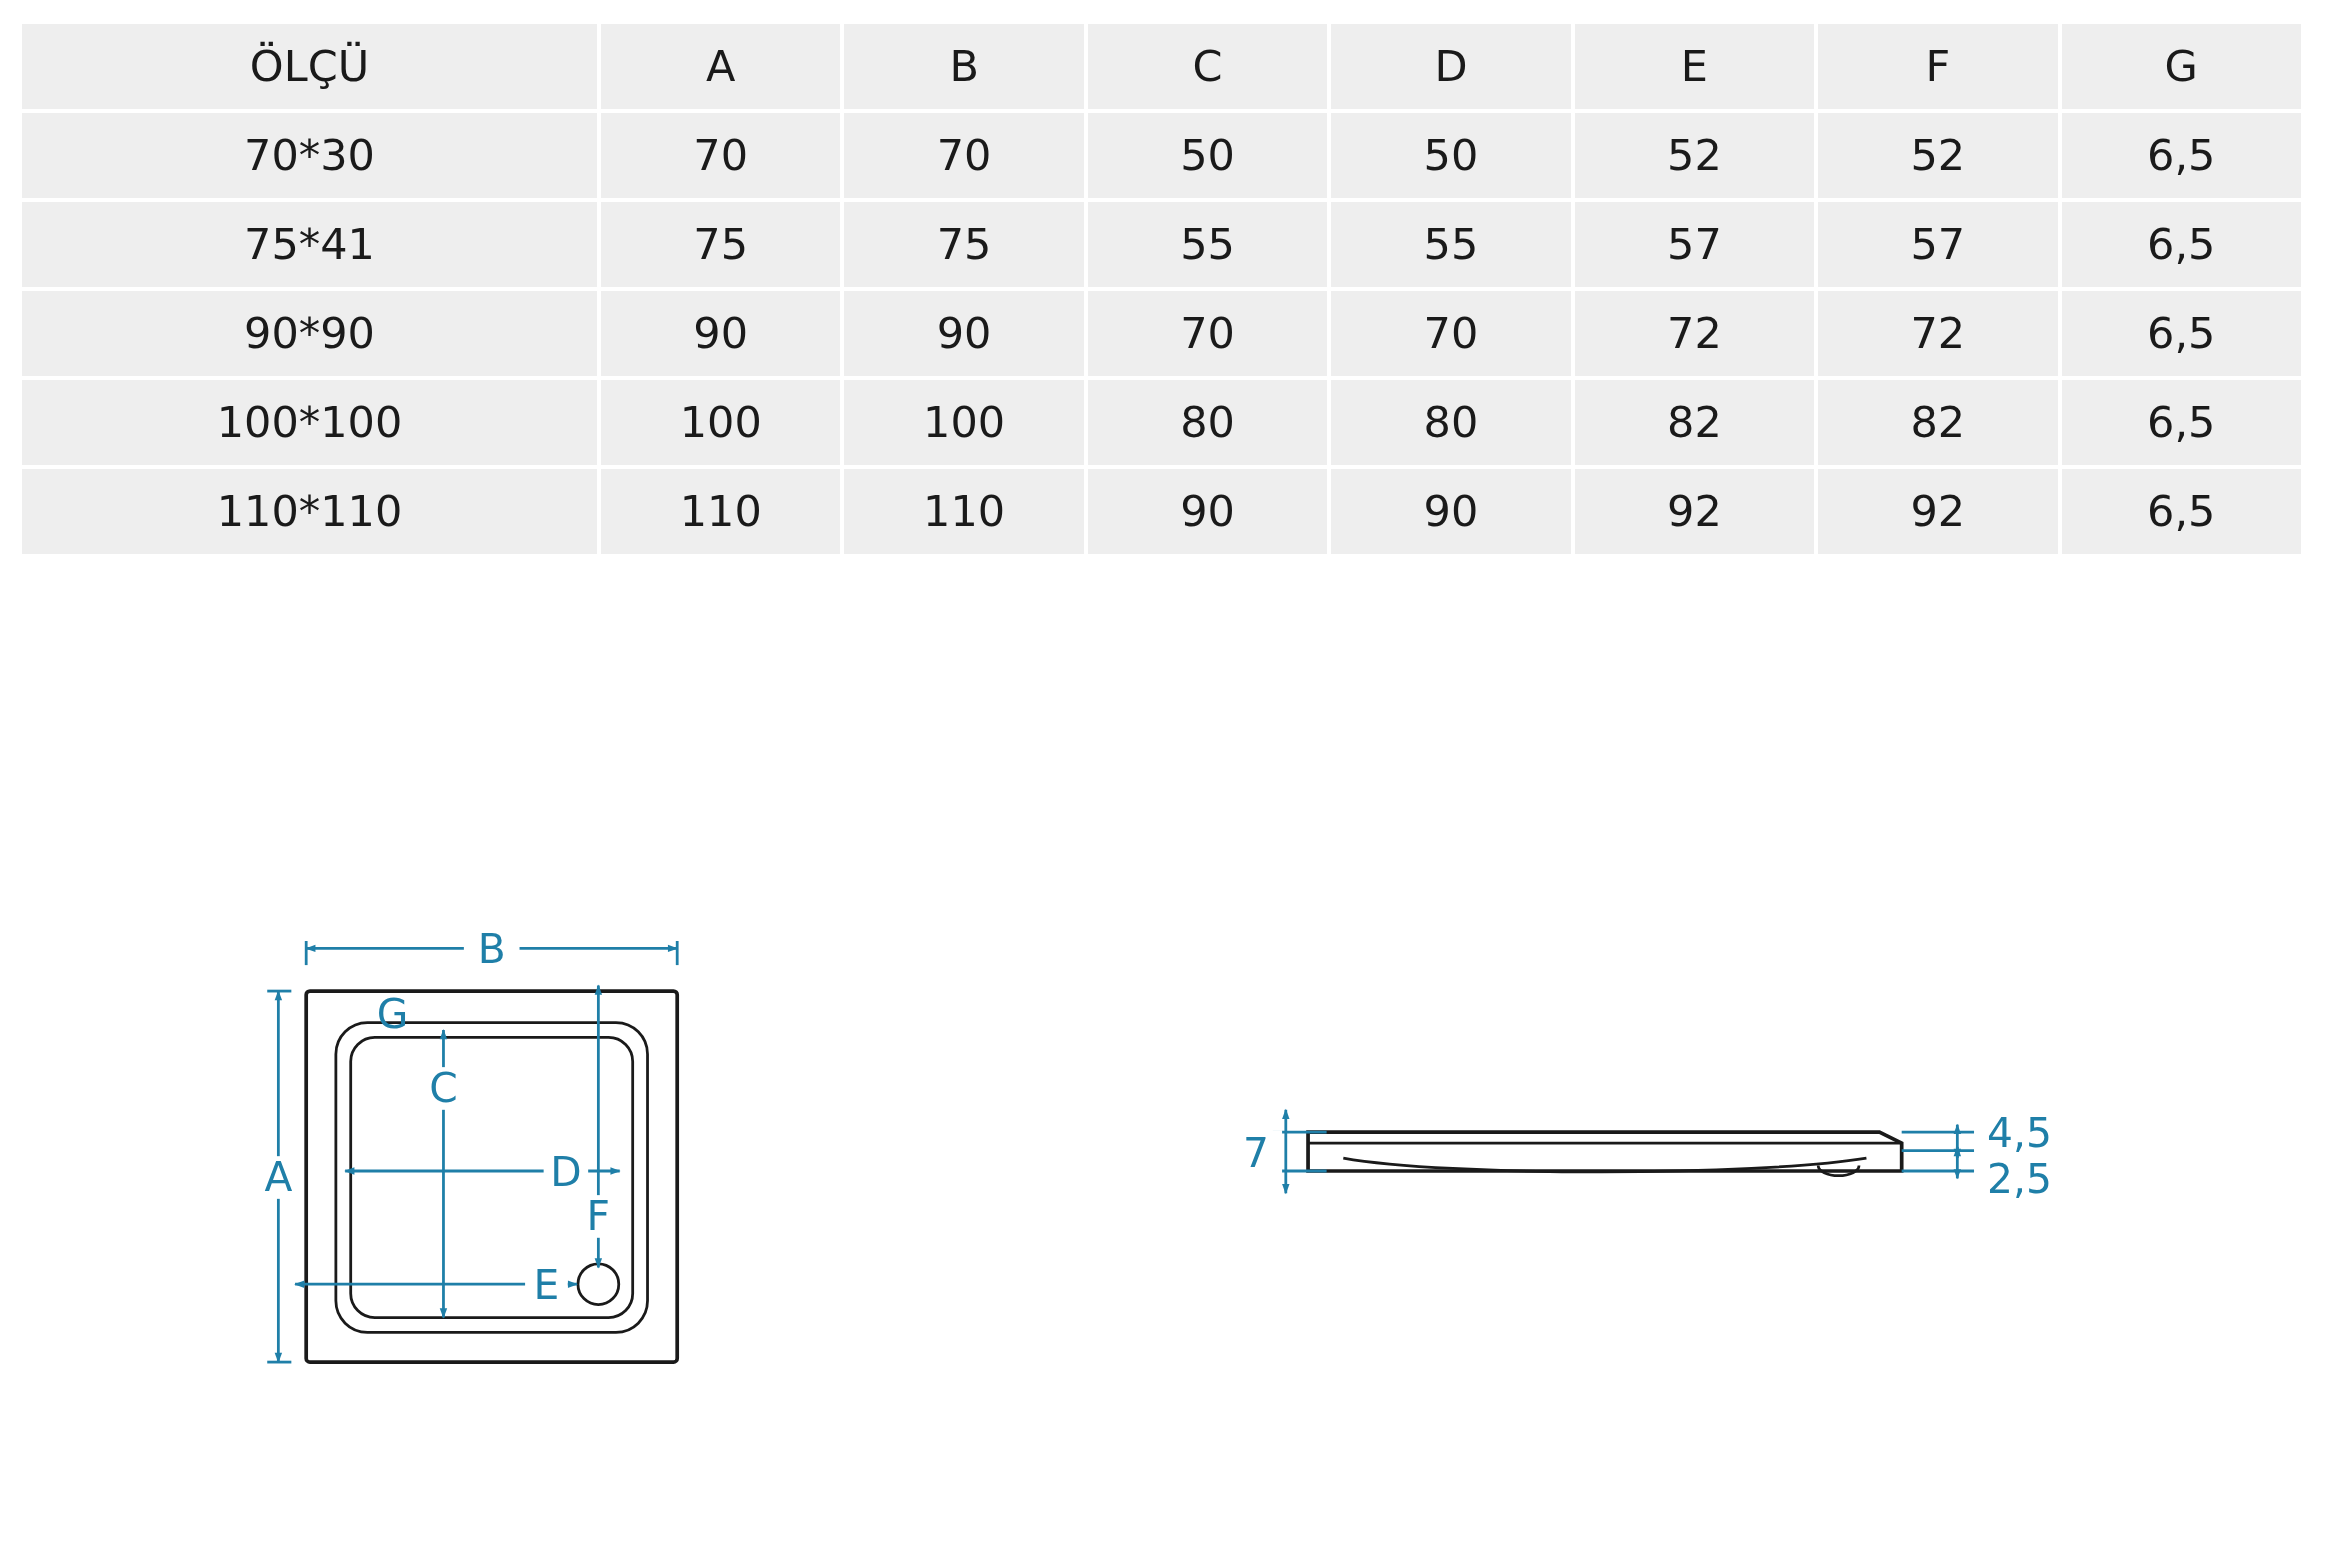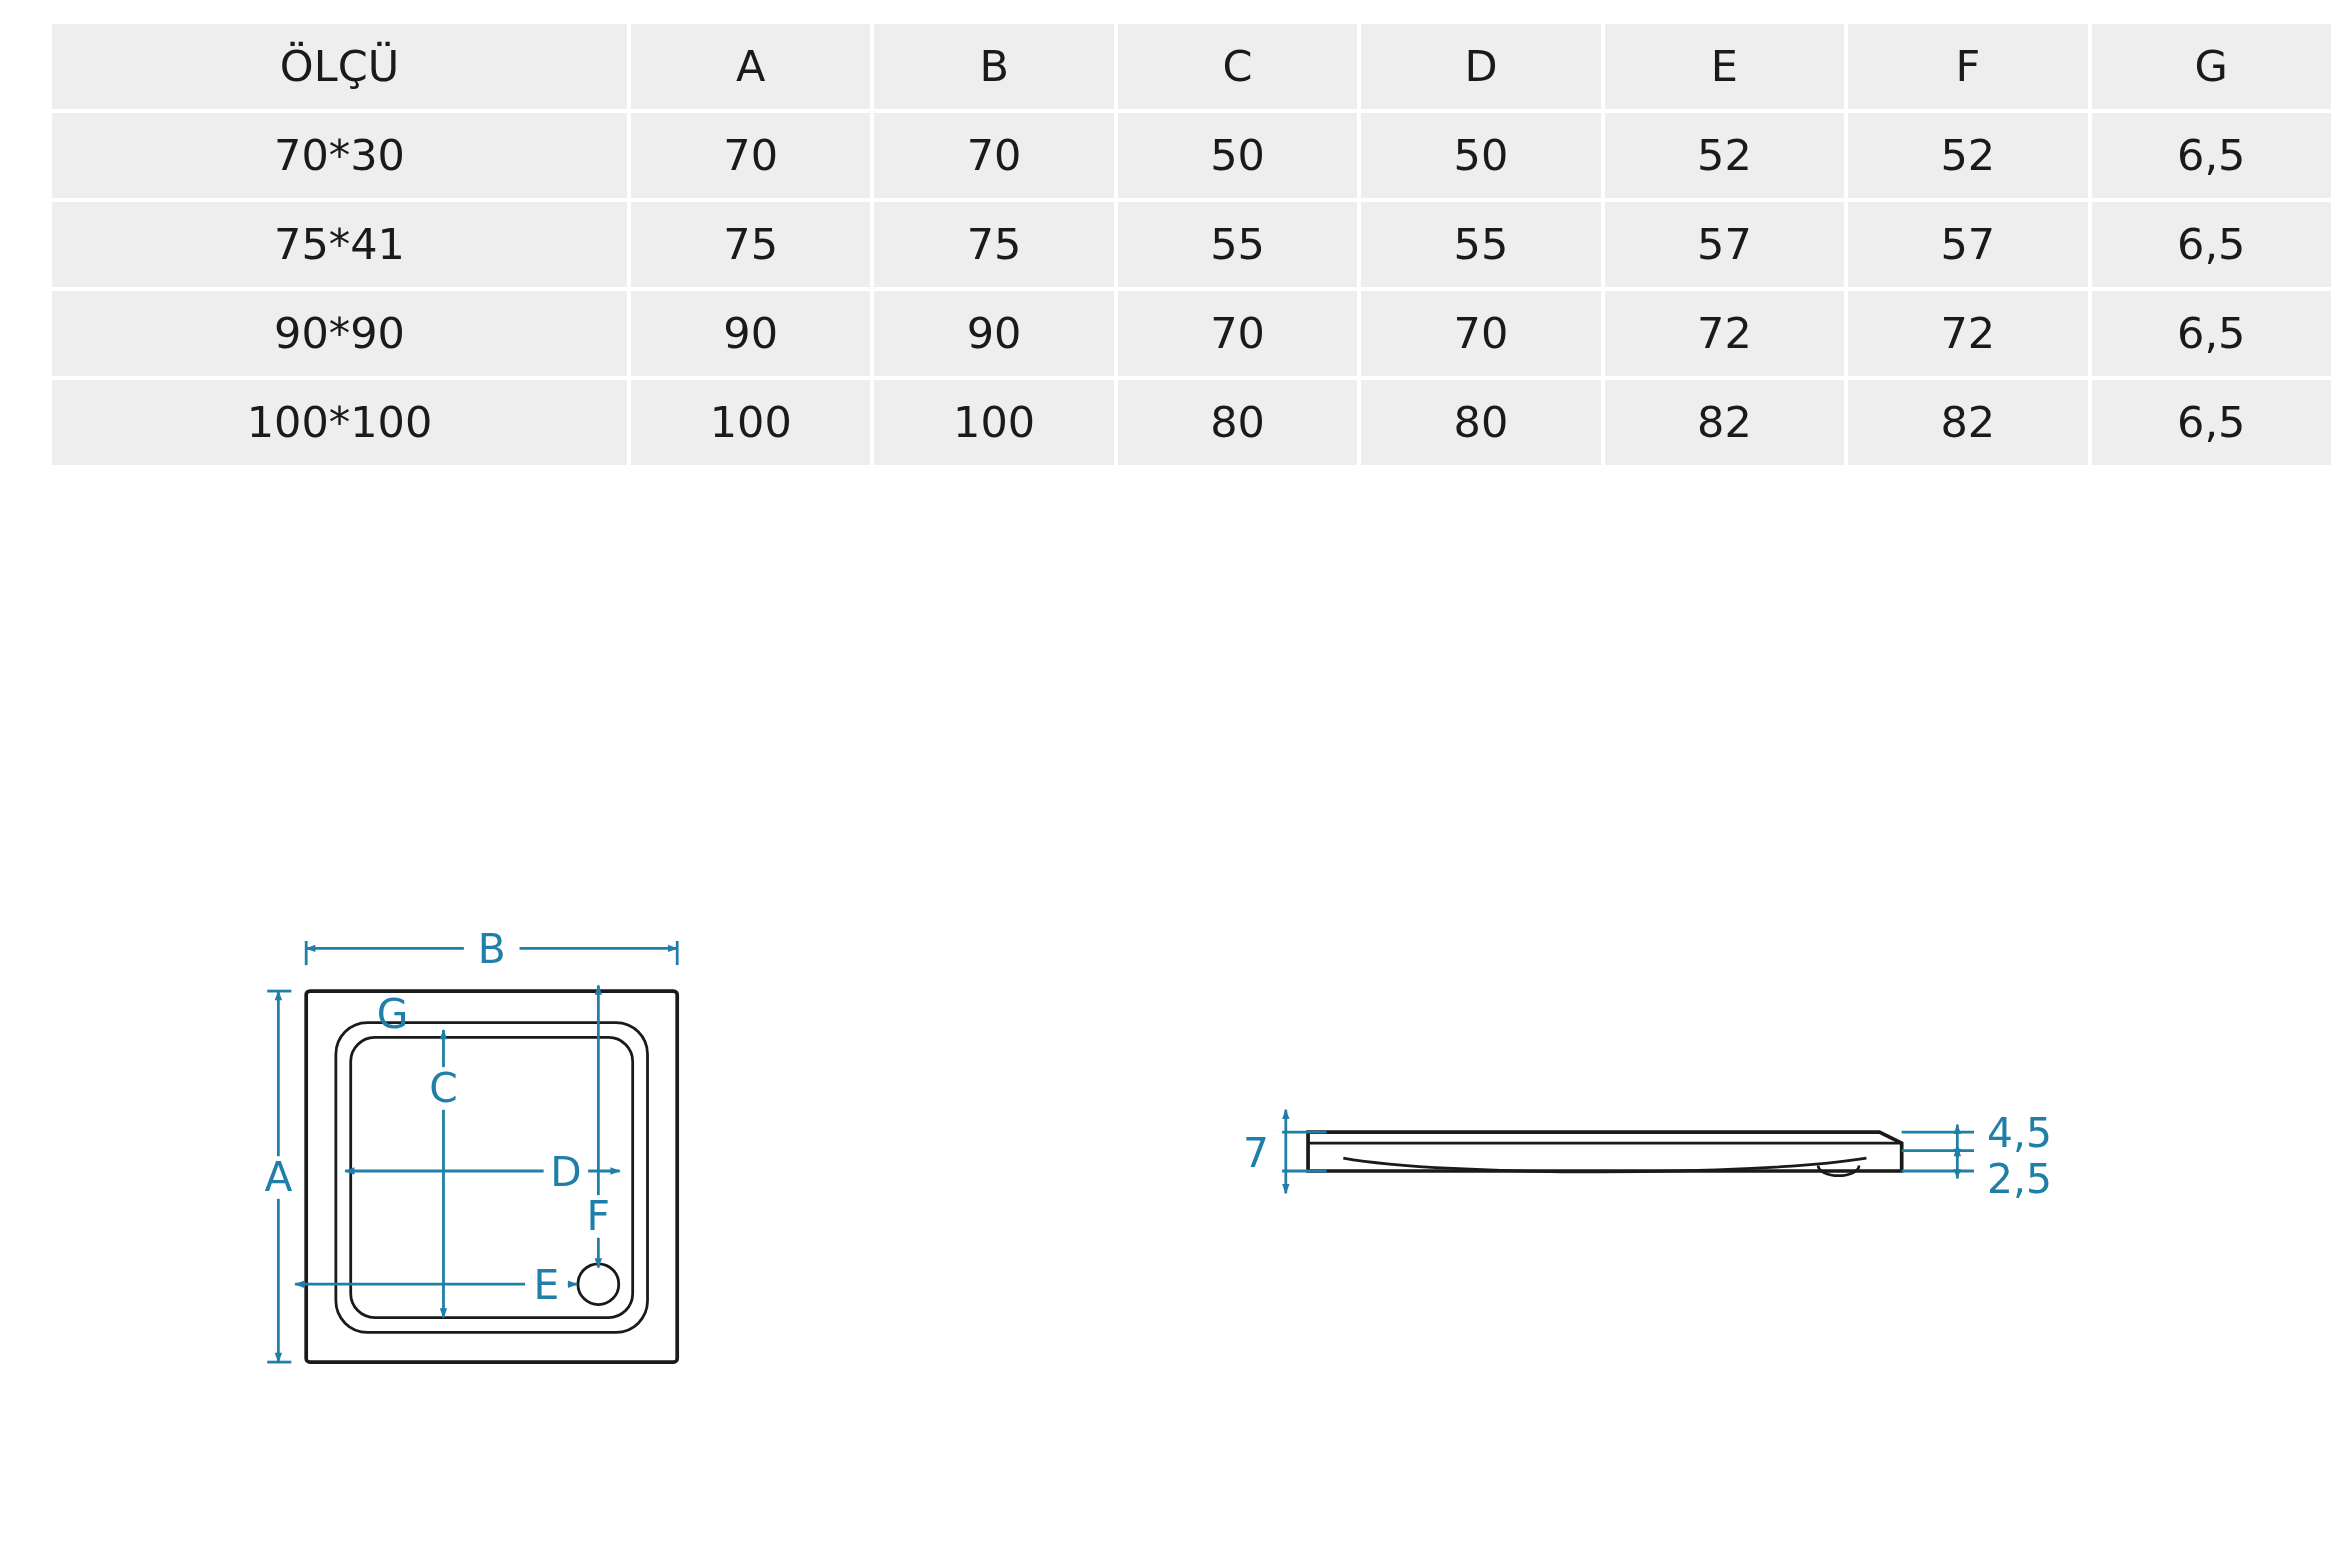--- a/index.html
+++ b/index.html
@@ -12,21 +12,21 @@
     height: 1568px;
     font-family: "DejaVu Sans", sans-serif;
     color: #1a1a1a;
     position: relative;
     overflow: hidden;
   }
 
   
   .table-wrap {
     position: absolute;
-    left: 48px;
+    left: 18px;
     top: 20.4px;
     width: 2287px;
   }
   table.dim-table {
     border-collapse: separate;
     border-spacing: 4.6px;
     width: 100%;
     table-layout: fixed;
   }
   table.dim-table td {
@@ -124,20 +124,30 @@
       <tr>
         <td>100*100</td>
         <td>100</td>
         <td>100</td>
         <td>80</td>
         <td>80</td>
         <td>82</td>
         <td>82</td>
         <td>6,5</td>
       </tr>
+      <tr>
+        <td>110*110</td>
+        <td>110</td>
+        <td>110</td>
+        <td>90</td>
+        <td>90</td>
+        <td>92</td>
+        <td>92</td>
+        <td>6,5</td>
+      </tr>
     </tbody>
   </table>
 </div>
 
 <div class="drawing-area">
 
   <svg class="plan" width="1206" height="640" viewBox="0 0 1300 690">
     <defs>
       <marker id="arrBlue" markerWidth="14" markerHeight="14" refX="11" refY="5" orient="auto" markerUnits="userSpaceOnUse">
         <path d="M1,1 L12,5 L1,9 z" fill="#1f7fa8"></path>

